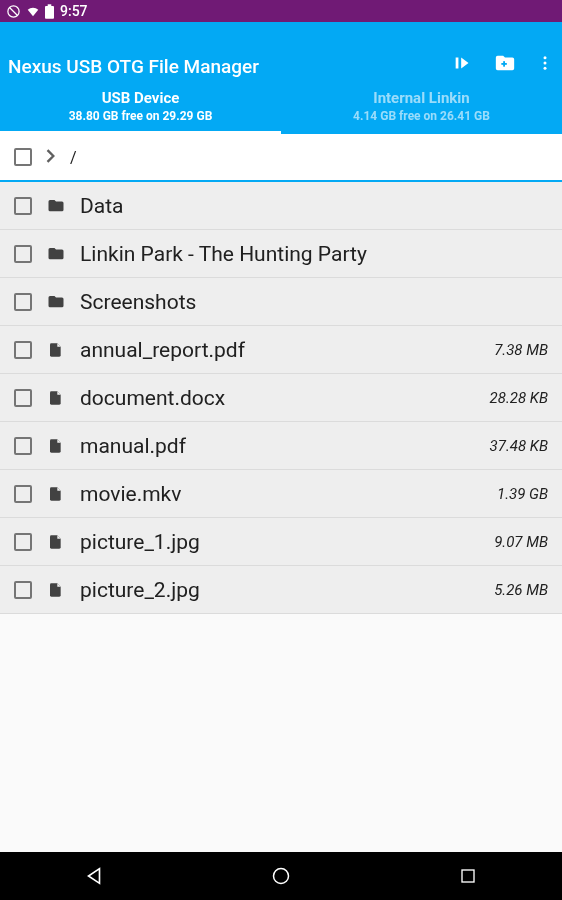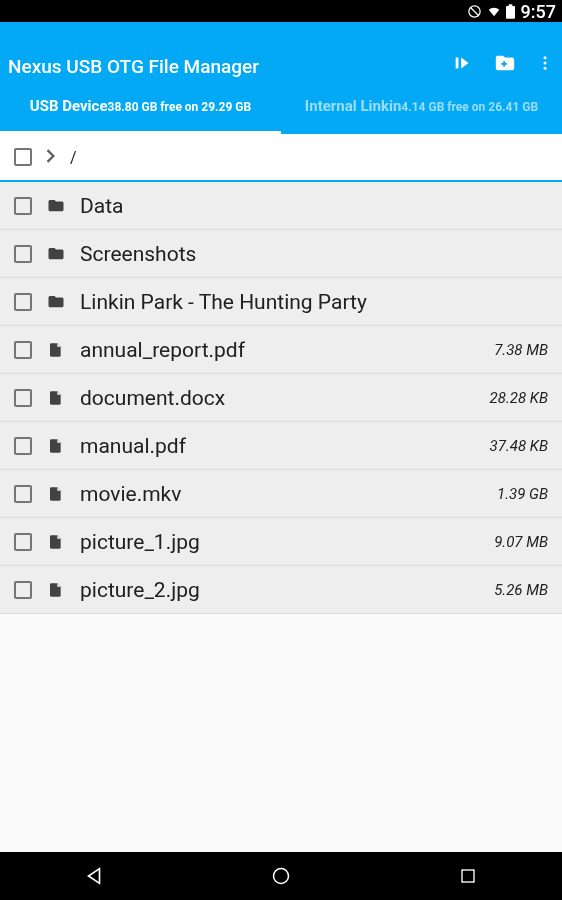--- a/index.html
+++ b/index.html
@@ -6,28 +6,27 @@
   body {
     width: 562px;
     height: 900px;
     font-family: Roboto, Arial, sans-serif;
     background: #fafafa;
     overflow: hidden;
     position: relative;
   }
   .status-bar {
     height: 22px;
-    background: #000000;
-    display: flex;
-    align-items: center;
-    justify-content: flex-end;
+    background: #701a75;
+    display: flex;
+    align-items: center;
     padding: 0 6px;
     gap: 4px;
     color: #fff;
-    font-size: 18px;
+    font-size: 14px;
   }
   .status-bar svg { display: block; }
   .status-time { margin-left: 2px; font-weight: 500; }
   .app-bar {
     background: #03a9f4;
     color: #fff;
     height: 56px;
     display: flex;
     align-items: flex-end;
     padding: 0 8px;
@@ -35,21 +34,21 @@
   .app-title { flex: 1; font-size: 19px; font-weight: 500; }
   .app-actions { display: flex; align-items: center; gap: 20px; }
   .tabs {
     background: #03a9f4;
     display: flex;
     height: 56px;
   }
   .tab {
     flex: 1;
     display: flex;
-    flex-direction: row;
+    flex-direction: column;
     align-items: center;
     justify-content: center;
     color: rgba(255,255,255,0.6);
     position: relative;
     cursor: pointer;
   }
   .tab.active { color: #fff; }
   .tab-label { font-size: 15px; font-weight: 700; }
   .tab-sub { font-size: 12px; font-weight: 700; margin-top: 2px; }
   .tab.active::after {
@@ -187,31 +186,31 @@
       <div class="file-name">Data</div>
       <div class="file-size"></div>
     </div>
     <div class="file-row">
       <div class="checkbox"></div>
       <div class="file-icon">
         <svg width="20" height="18" viewBox="0 0 24 24" fill="#424242">
           <path d="M2 6 a2 2 0 0 1 2-2 h6 l2 2 h8 a2 2 0 0 1 2 2 v9 a2 2 0 0 1-2 2 H4 a2 2 0 0 1-2-2 Z"></path>
         </svg>
       </div>
-      <div class="file-name">Screenshots</div>
+      <div class="file-name">Linkin Park - The Hunting Party</div>
       <div class="file-size"></div>
     </div>
     <div class="file-row">
       <div class="checkbox"></div>
       <div class="file-icon">
         <svg width="20" height="18" viewBox="0 0 24 24" fill="#424242">
           <path d="M2 6 a2 2 0 0 1 2-2 h6 l2 2 h8 a2 2 0 0 1 2 2 v9 a2 2 0 0 1-2 2 H4 a2 2 0 0 1-2-2 Z"></path>
         </svg>
       </div>
-      <div class="file-name">Linkin Park - The Hunting Party</div>
+      <div class="file-name">Screenshots</div>
       <div class="file-size"></div>
     </div>
     <div class="file-row">
       <div class="checkbox"></div>
       <div class="file-icon">
         <svg width="16" height="20" viewBox="0 0 24 24" fill="#424242">
           <path d="M5 2 h9 l5 5 v13 a2 2 0 0 1-2 2 H5 a2 2 0 0 1-2-2 V4 a2 2 0 0 1 2-2 Z"></path>
           <path d="M14 2 v5 h5" fill="#eeeeee"></path>
         </svg>
       </div>

